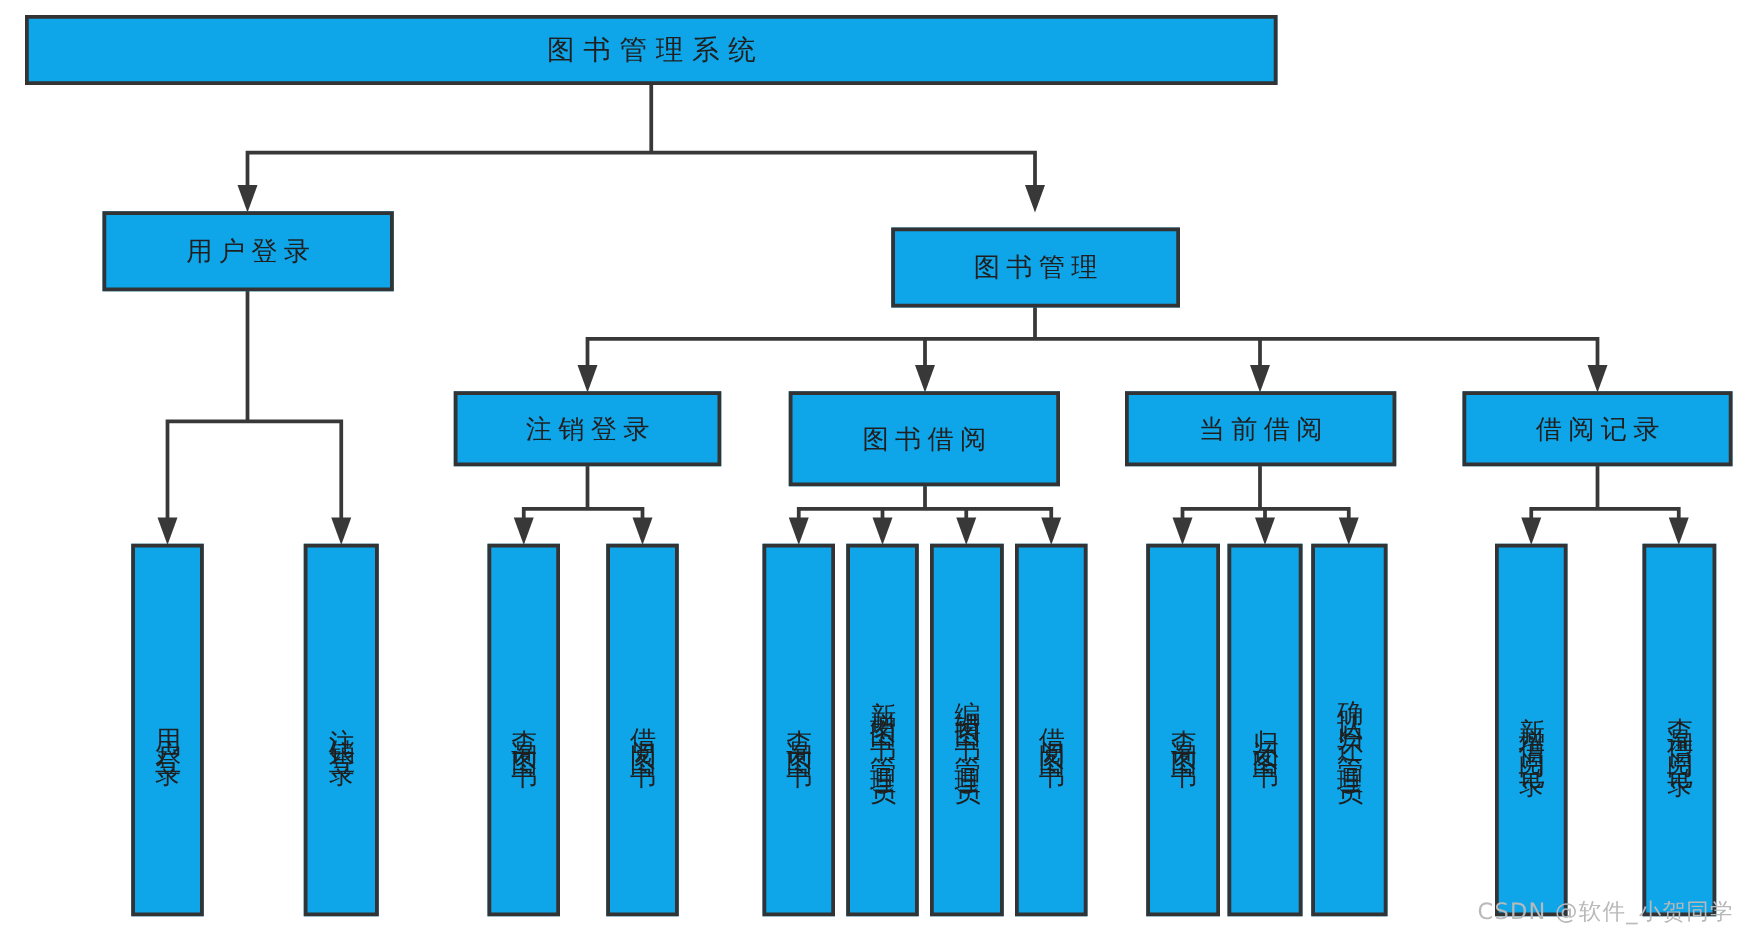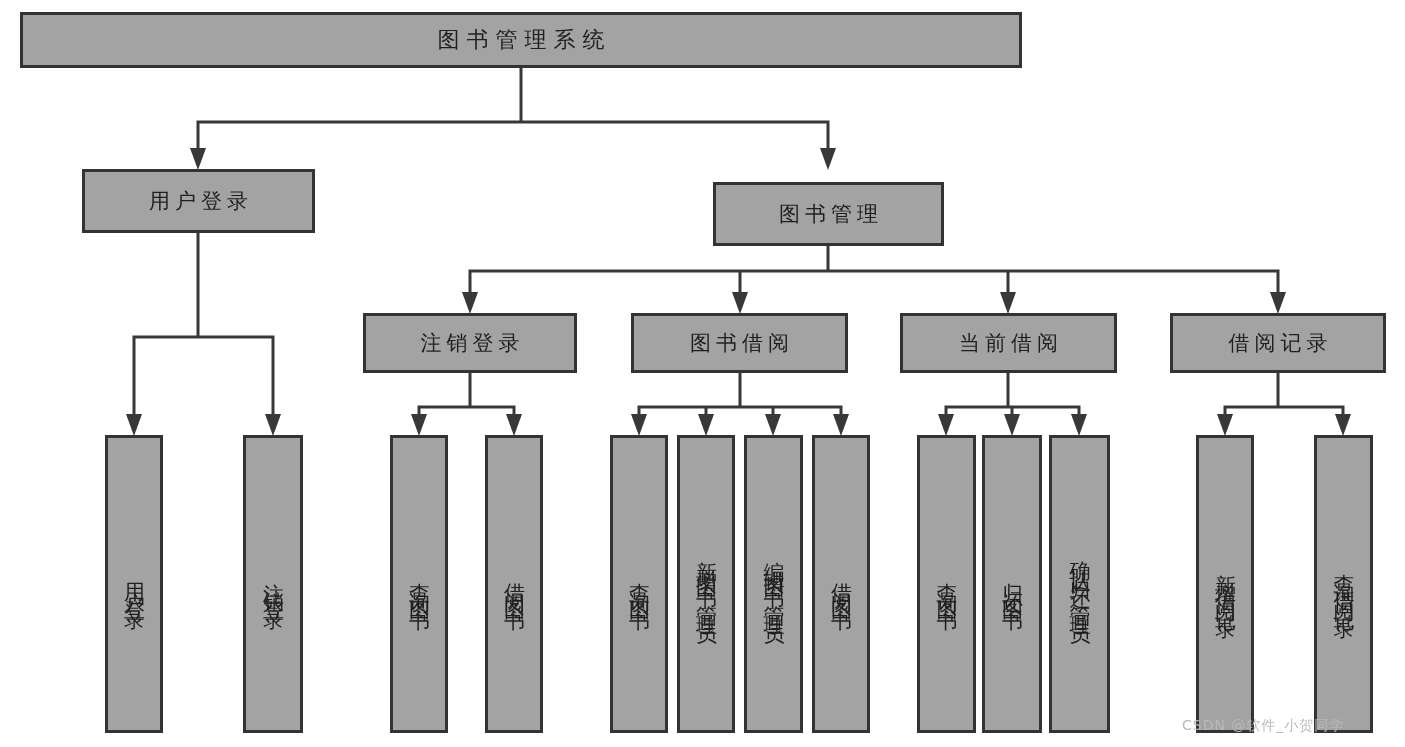--- a/index.html
+++ b/index.html
@@ -16,21 +16,21 @@
     overflow: hidden;
   }
   svg.connectors {
     position: absolute;
     left: 0; top: 0;
     z-index: 1;
   }
   .node {
     position: absolute;
     border: 3px solid #333333;
-    background: #a3a3a3;
+    background: #0ea5e9;
     display: flex;
     align-items: center;
     justify-content: center;
     z-index: 2;
     color: #1f1f1f;
   }
   .node.root-node .label {
     font-size: 22px;
     letter-spacing: 7px;
     text-indent: 7px; 
@@ -48,21 +48,21 @@
     font-size: 21px;
     letter-spacing: 9px;
     line-height: 1;
     white-space: nowrap;
   }
   .watermark {
     position: absolute;
     left: 1182px;
     top: 717px;
     width: 223px;
-    font-size: 14px;
+    font-size: 18px;
     letter-spacing: 1px;
     color: #b9b9b9;
     z-index: 5;
     white-space: nowrap;
   }
 </style>
 </head>
 <body>
 
 <div class="canvas">
@@ -107,21 +107,21 @@
   <div class="node branch" style="left:82px; top:169px; width:233px; height:64px;">
     <span class="label">用户登录</span>
   </div>
   <div class="node branch" style="left:713px; top:169px; width:231px; height:64px;margin-top:13px;">
     <span class="label">图书管理</span>
   </div>
 
   <div class="node branch" style="left:363px; top:313px; width:214px; height:60px;">
     <span class="label">注销登录</span>
   </div>
-  <div class="node branch" style="left:631px; top:313px; width:217px; height:60px;">
+  <div class="node branch" style="left:631px; top:313px; width:217px; height:76px;">
     <span class="label">图书借阅</span>
   </div>
   <div class="node branch" style="left:900px; top:313px; width:217px; height:60px;">
     <span class="label">当前借阅</span>
   </div>
   <div class="node branch" style="left:1170px; top:313px; width:216px; height:60px;justify-content:center;">
     <span class="label">借阅记录</span>
   </div>
 
   <div class="node leaf" style="left:105px; top:435px; width:58px; height:298px;">

